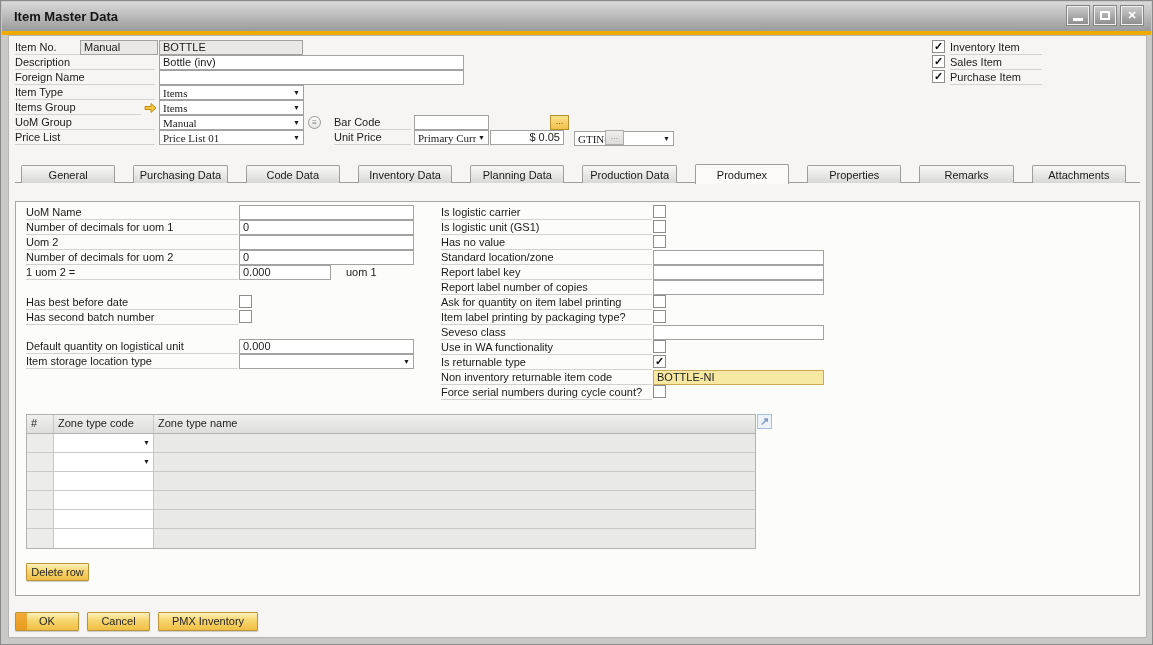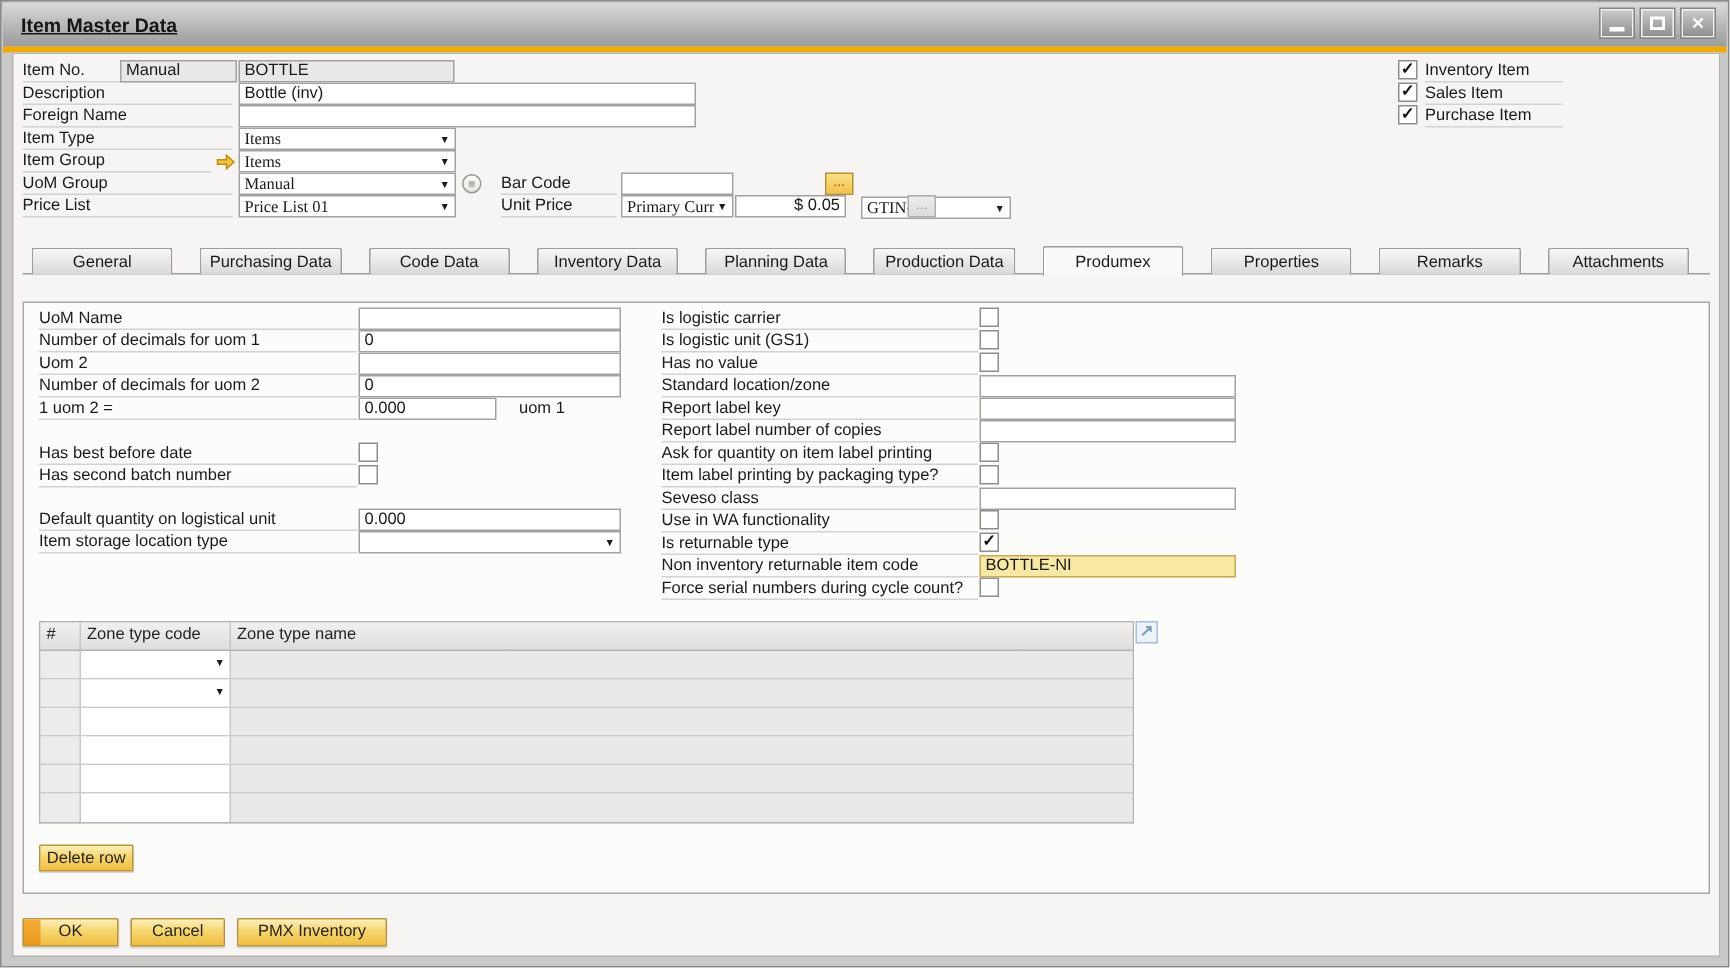--- a/index.html
+++ b/index.html
@@ -12,21 +12,21 @@
   }
   .window {
     position: relative; width: 1153px; height: 645px;
     background: #c9c9c7; border: 1px solid #8a8a8a; overflow: hidden;
   }
   .titlebar {
     position: absolute; left: 1px; top: 1px; width: 1149px; height: 29px;
     background: linear-gradient(#dadada, #b6b6b6 55%, #9b9b9b);
     display: flex; align-items: center; padding-left: 12px;
   }
-  .title { font-size: 13px; font-weight: bold; color: #151515; text-decoration: underline; }
+  .title { font-size: 13px; font-weight: bold; color: #151515; }
   .winbtns { position: absolute; right: 9px; top: 5px; display: flex; gap: 5px; z-index: 5; }
   .winbtn {
     width: 22px; height: 19px;
     background: linear-gradient(#c9c9c9, #8f8f8f);
     border: 1px solid #f0f0f0; outline: 1px solid #858585;
     display: flex; align-items: center; justify-content: center;
     color: #fff; font-weight: bold; font-size: 11px; cursor: default;
   }
   .min-glyph { display:block; width: 10px; height: 3px; background: #fff; margin-top: 8px; }
   .max-glyph { display:block; width: 10px; height: 9px; border: 2px solid #fff; }
@@ -168,21 +168,21 @@
 
   <div class="f-label" style="left:14px; top:70px; width:140px;">Foreign Name</div>
   <div class="inp" style="left:158px; top:69px; width:305px;"></div>
 
   <div class="f-label" style="left:14px; top:85px; width:140px;">Item Type</div>
   <div class="sel" style="left:158px; top:84px; width:145px;">
     <span class="val">Items</span>
     <span class="arr">▼</span>
   </div>
 
-  <div class="f-label" style="left:14px; top:100px; width:126px;">Item Group</div>
+  <div class="f-label" style="left:14px; top:100px; width:126px;">Items Group</div>
   <svg class="link-arrow" style="left:143px; top:101px;" viewBox="0 0 13 11">
     <path d="M1 4 h6 V1 L12 5.5 7 10 V7 H1 Z" fill="#f5c63f" stroke="#c08c10" stroke-width="1"></path>
   </svg>
   <div class="sel" style="left:158px; top:99px; width:145px;">
     <span class="val">Items</span>
     <span class="arr">▼</span>
   </div>
 
   <div class="f-label" style="left:14px; top:115px; width:140px;">UoM Group</div>
   <div class="sel" style="left:158px; top:114px; width:145px;">

